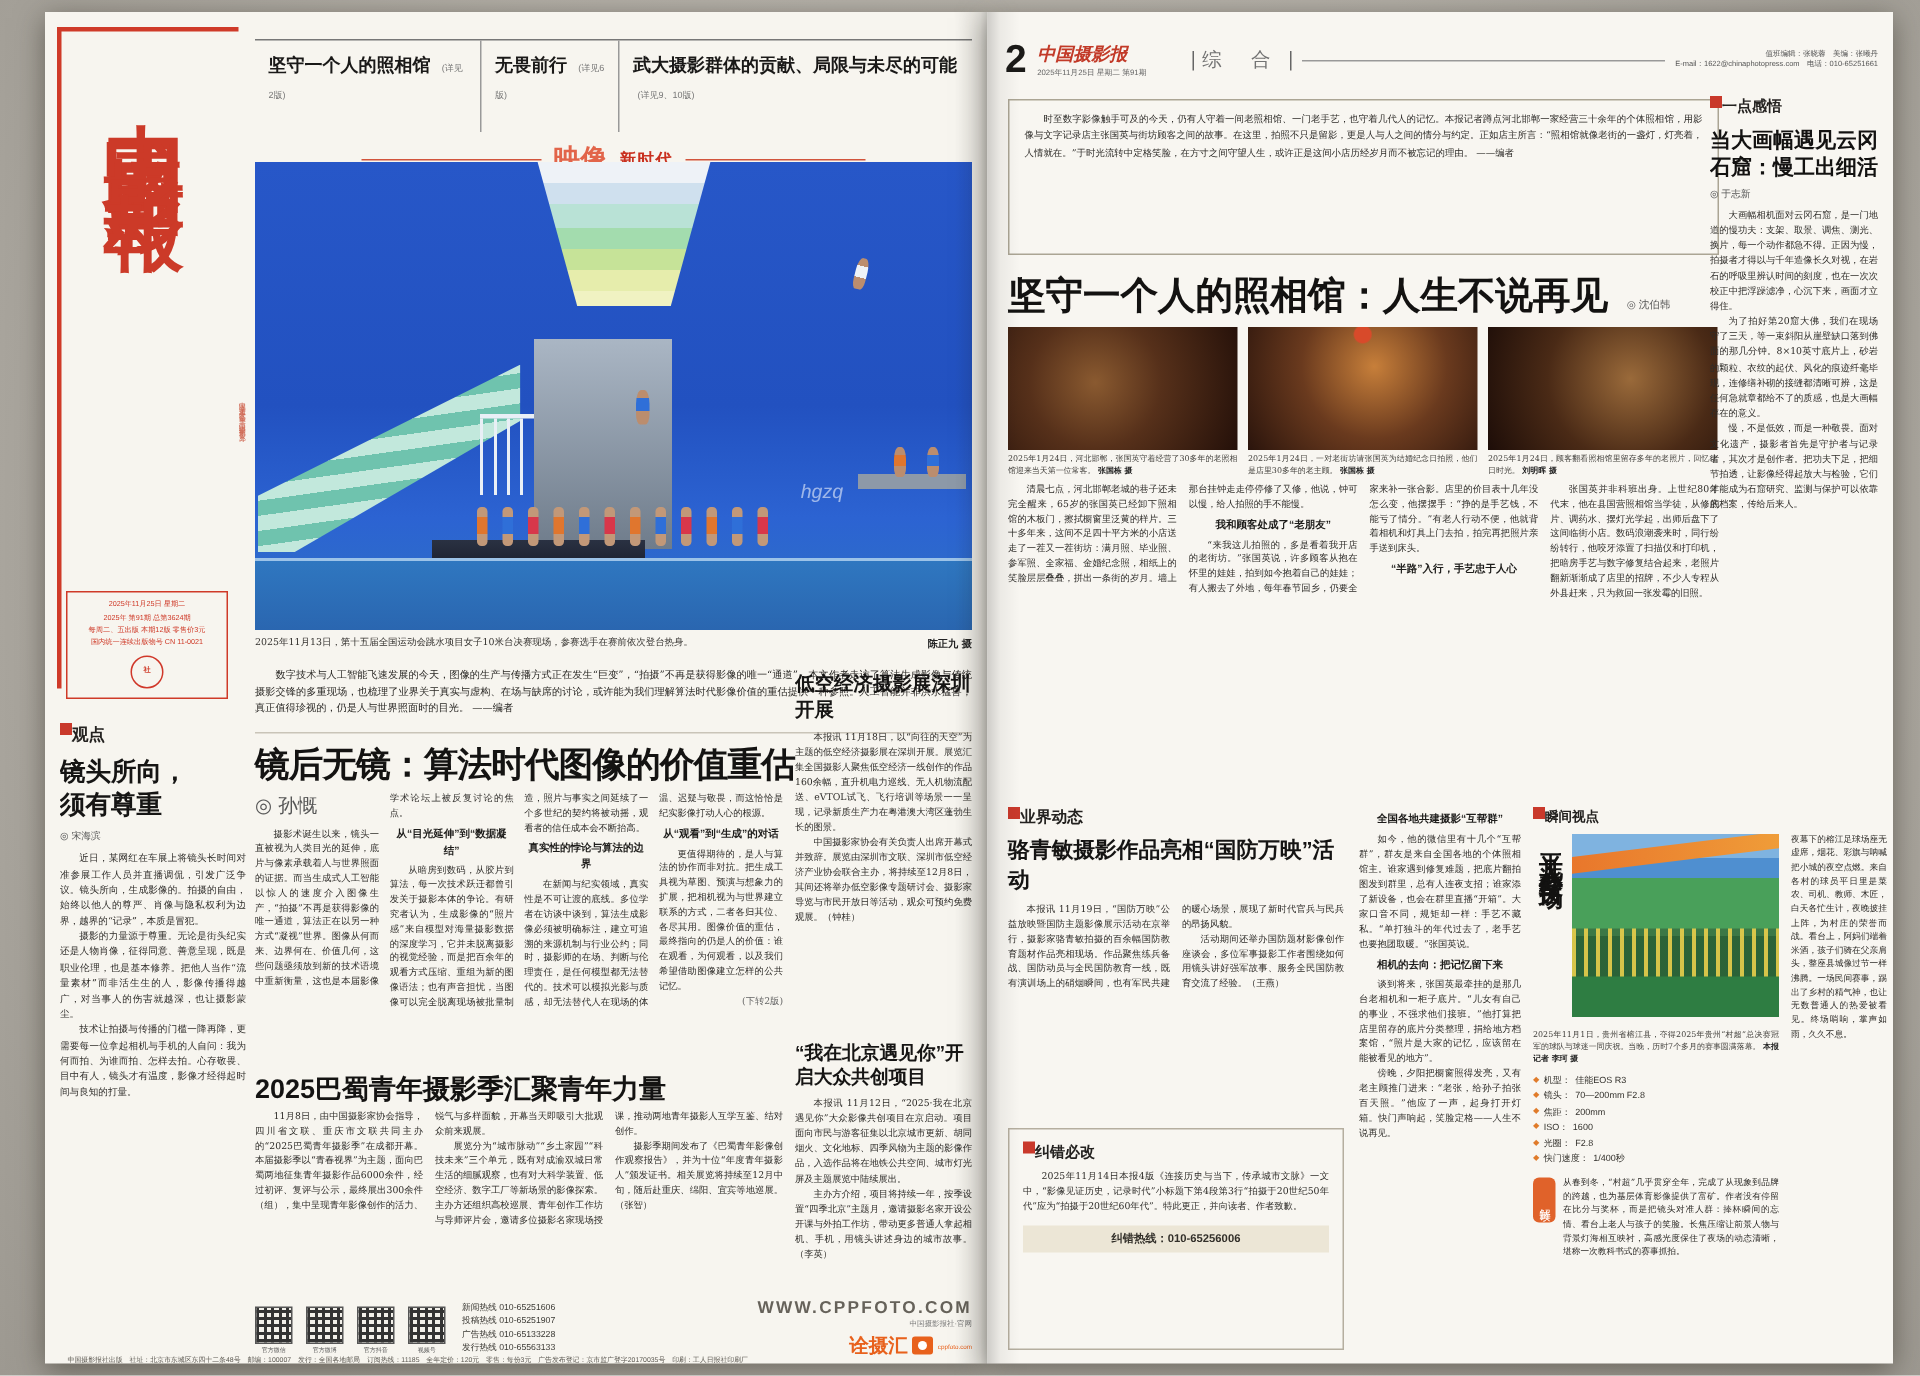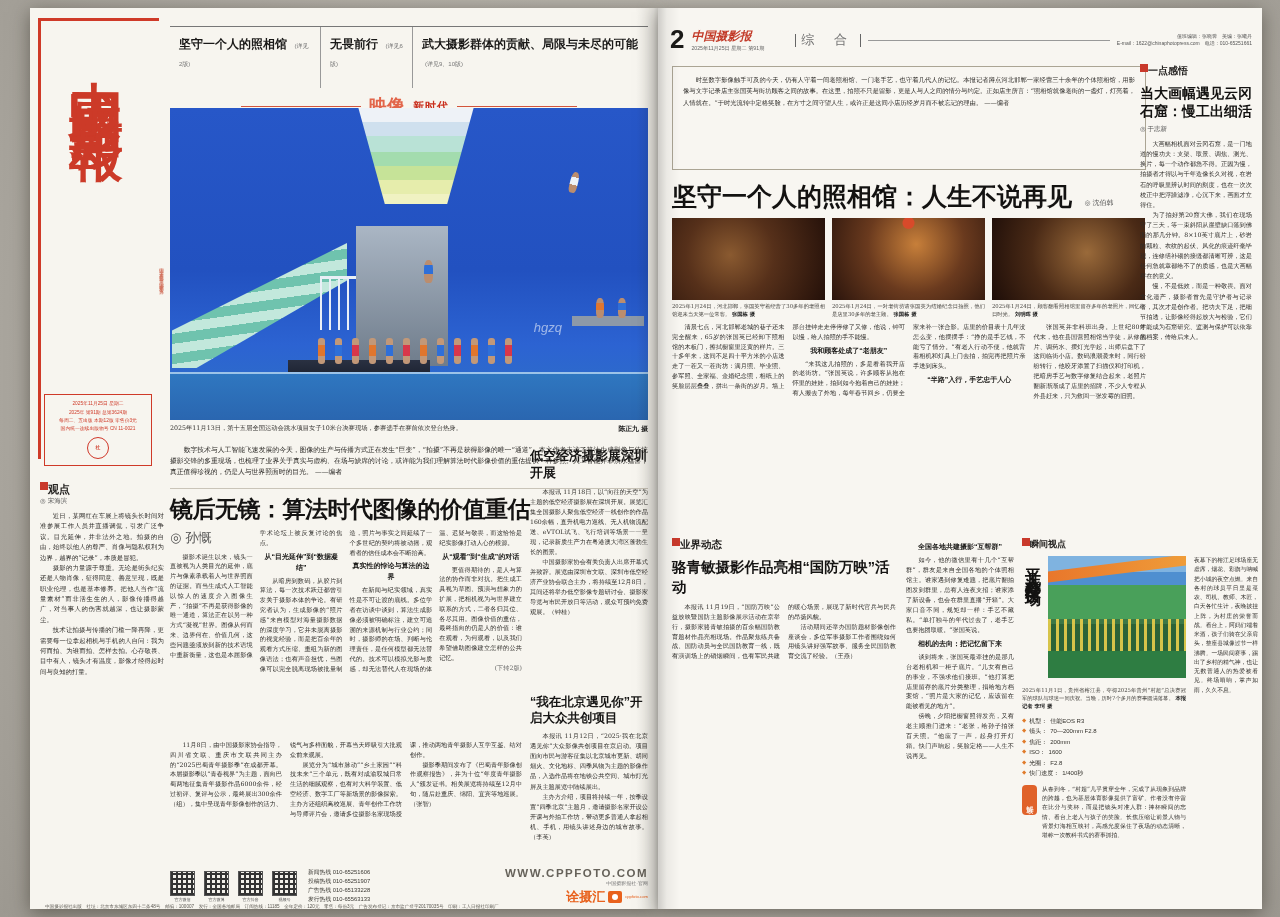--- a/index.html
+++ b/index.html
@@ -210,22 +210,24 @@
         <div>国内统一连续出版物号 CN 11-0021</div>
         <div class="seal">社</div>
       </div>
     </div>
 
     <div class="abs op serif">
       <div class="lab" style="font-size:11px">
         <span class="sq"></span>
         <span>观点</span>
       </div>
+      <div class="op-hl" style="font-family:'Liberation Sans',sans-serif">镜头所向，
+须有尊重</div>
       <div class="op-by byl">◎ 宋海滨</div>
-      <p class="p just">近日，某网红在车展上将镜头长时间对准参展工作人员并直播调侃，引发广泛争议。目光延伸，并非法外之地。拍摄的自由，始终以他人的尊严、肖像与隐私权利为边界，越界的“记录”，本质是冒犯。</p>
+      <p class="p just">近日，某网红在车展上将镜头长时间对准参展工作人员并直播调侃，引发广泛争议。镜头所向，生成影像的。拍摄的自由，始终以他人的尊严、肖像与隐私权利为边界，越界的“记录”，本质是冒犯。</p>
       <p class="p just">摄影的力量源于尊重。无论是街头纪实还是人物肖像，征得同意、善意呈现，既是职业伦理，也是基本修养。把他人当作“流量素材”而非活生生的人，影像传播得越广，对当事人的伤害就越深，也让摄影蒙尘。</p>
       <p class="p just">技术让拍摄与传播的门槛一降再降，更需要每一位拿起相机与手机的人自问：我为何而拍、为谁而拍、怎样去拍。心存敬畏、目中有人，镜头才有温度，影像才经得起时间与良知的打量。</p>
     </div>
 
     <div class="abs refs">
       <div class="cell c1">
         <span class="ref-t">坚守一个人的照相馆</span>
         <span class="ref-n">(详见2版)</span>
       </div>
       <div class="cell c2">
@@ -287,20 +289,21 @@
       <p class="p">摄影术诞生以来，镜头一直被视为人类目光的延伸，底片与像素承载着人与世界照面的证据。而当生成式人工智能以惊人的速度介入图像生产，“拍摄”不再是获得影像的唯一通道，算法正在以另一种方式“凝视”世界。图像从何而来、边界何在、价值几何，这些问题亟须放到新的技术语境中重新衡量，这也是本届影像学术论坛上被反复讨论的焦点。</p>
       <div class="sh">从“目光延伸”到“数据凝结”</div>
       <p class="p">从暗房到数码，从胶片到算法，每一次技术跃迁都曾引发关于摄影本体的争论。有研究者认为，生成影像的“照片感”来自模型对海量摄影数据的深度学习，它并未脱离摄影的视觉经验，而是把百余年的观看方式压缩、重组为新的图像语法；也有声音担忧，当图像可以完全脱离现场被批量制造，照片与事实之间延续了一个多世纪的契约将被动摇，观看者的信任成本会不断抬高。</p>
       <div class="sh">真实性的悖论与算法的边界</div>
       <p class="p">在新闻与纪实领域，真实性是不可让渡的底线。多位学者在访谈中谈到，算法生成影像必须被明确标注，建立可追溯的来源机制与行业公约；同时，摄影师的在场、判断与伦理责任，是任何模型都无法替代的。技术可以模拟光影与质感，却无法替代人在现场的体温、迟疑与敬畏，而这恰恰是纪实影像打动人心的根源。</p>
       <div class="sh">从“观看”到“生成”的对话</div>
       <p class="p">更值得期待的，是人与算法的协作而非对抗。把生成工具视为草图、预演与想象力的扩展，把相机视为与世界建立联系的方式，二者各归其位、各尽其用。图像价值的重估，最终指向的仍是人的价值：谁在观看，为何观看，以及我们希望借助图像建立怎样的公共记忆。</p>
       <div class="turn">(下转2版)</div>
     </div>
 
+    <div class="abs hl2">2025巴蜀青年摄影季汇聚青年力量</div>
     <div class="abs a2 serif just">
       <p class="p">11月8日，由中国摄影家协会指导，四川省文联、重庆市文联共同主办的“2025巴蜀青年摄影季”在成都开幕。本届摄影季以“青春视界”为主题，面向巴蜀两地征集青年摄影作品6000余件，经过初评、复评与公示，最终展出300余件（组），集中呈现青年影像创作的活力、锐气与多样面貌，开幕当天即吸引大批观众前来观展。</p>
       <p class="p">展览分为“城市脉动”“乡土家园”“科技未来”三个单元，既有对成渝双城日常生活的细腻观察，也有对大科学装置、低空经济、数字工厂等新场景的影像探索。主办方还组织高校巡展、青年创作工作坊与导师评片会，邀请多位摄影名家现场授课，推动两地青年摄影人互学互鉴、结对创作。</p>
       <p class="p">摄影季期间发布了《巴蜀青年影像创作观察报告》，并为十位“年度青年摄影人”颁发证书。相关展览将持续至12月中旬，随后赴重庆、绵阳、宜宾等地巡展。（张智）</p>
     </div>
 
     <div class="abs lsb">
       <div class="lsb-h1">低空经济摄影展深圳开展</div>
       <div class="lsb-b serif just">
         <p class="p">本报讯 11月18日，以“向往的天空”为主题的低空经济摄影展在深圳开展。展览汇集全国摄影人聚焦低空经济一线创作的作品160余幅，直升机电力巡线、无人机物流配送、eVTOL试飞、飞行培训等场景一一呈现，记录新质生产力在粤港澳大湾区蓬勃生长的图景。</p>
@@ -412,20 +415,28 @@
         <span class="sq"></span>
         <span>业界动态</span>
       </div>
       <div class="biz-hl">骆青敏摄影作品亮相“国防万映”活动</div>
       <div class="biz-b serif just">
         <p class="p">本报讯 11月19日，“国防万映”公益放映暨国防主题影像展示活动在京举行，摄影家骆青敏拍摄的百余幅国防教育题材作品亮相现场。作品聚焦练兵备战、国防动员与全民国防教育一线，既有演训场上的硝烟瞬间，也有军民共建的暖心场景，展现了新时代官兵与民兵的昂扬风貌。</p>
         <p class="p">活动期间还举办国防题材影像创作座谈会，多位军事摄影工作者围绕如何用镜头讲好强军故事、服务全民国防教育交流了经验。（王燕）</p>
       </div>
     </div>
 
+    <div class="abs fix">
+      <div class="lab red" style="font-size:10px">
+        <span class="sq"></span>
+        <span>纠错必改</span>
+      </div>
+      <p class="serif just p">2025年11月14日本报4版《连接历史与当下，传承城市文脉》一文中，“影像见证历史，记录时代”小标题下第4段第3行“拍摄于20世纪50年代”应为“拍摄于20世纪60年代”。特此更正，并向读者、作者致歉。</p>
+      <div class="hot">纠错热线：010-65256006</div>
+    </div>
 
     <div class="abs midc serif just">
       <div class="sh">全国各地共建摄影“互帮群”</div>
       <p class="p">如今，他的微信里有十几个“互帮群”，群友是来自全国各地的个体照相馆主。谁家遇到修复难题，把底片翻拍图发到群里，总有人连夜支招；谁家添了新设备，也会在群里直播“开箱”。大家口音不同，规矩却一样：手艺不藏私。“单打独斗的年代过去了，老手艺也要抱团取暖。”张国英说。</p>
       <div class="sh">相机的去向：把记忆留下来</div>
       <p class="p">谈到将来，张国英最牵挂的是那几台老相机和一柜子底片。“儿女有自己的事业，不强求他们接班。”他打算把店里留存的底片分类整理，捐给地方档案馆，“照片是大家的记忆，应该留在能被看见的地方”。</p>
       <p class="p">傍晚，夕阳把橱窗照得发亮，又有老主顾推门进来：“老张，给孙子拍张百天照。”他应了一声，起身打开灯箱。快门声响起，笑脸定格——人生不说再见。</p>
     </div>
 
     <div class="abs mom">

